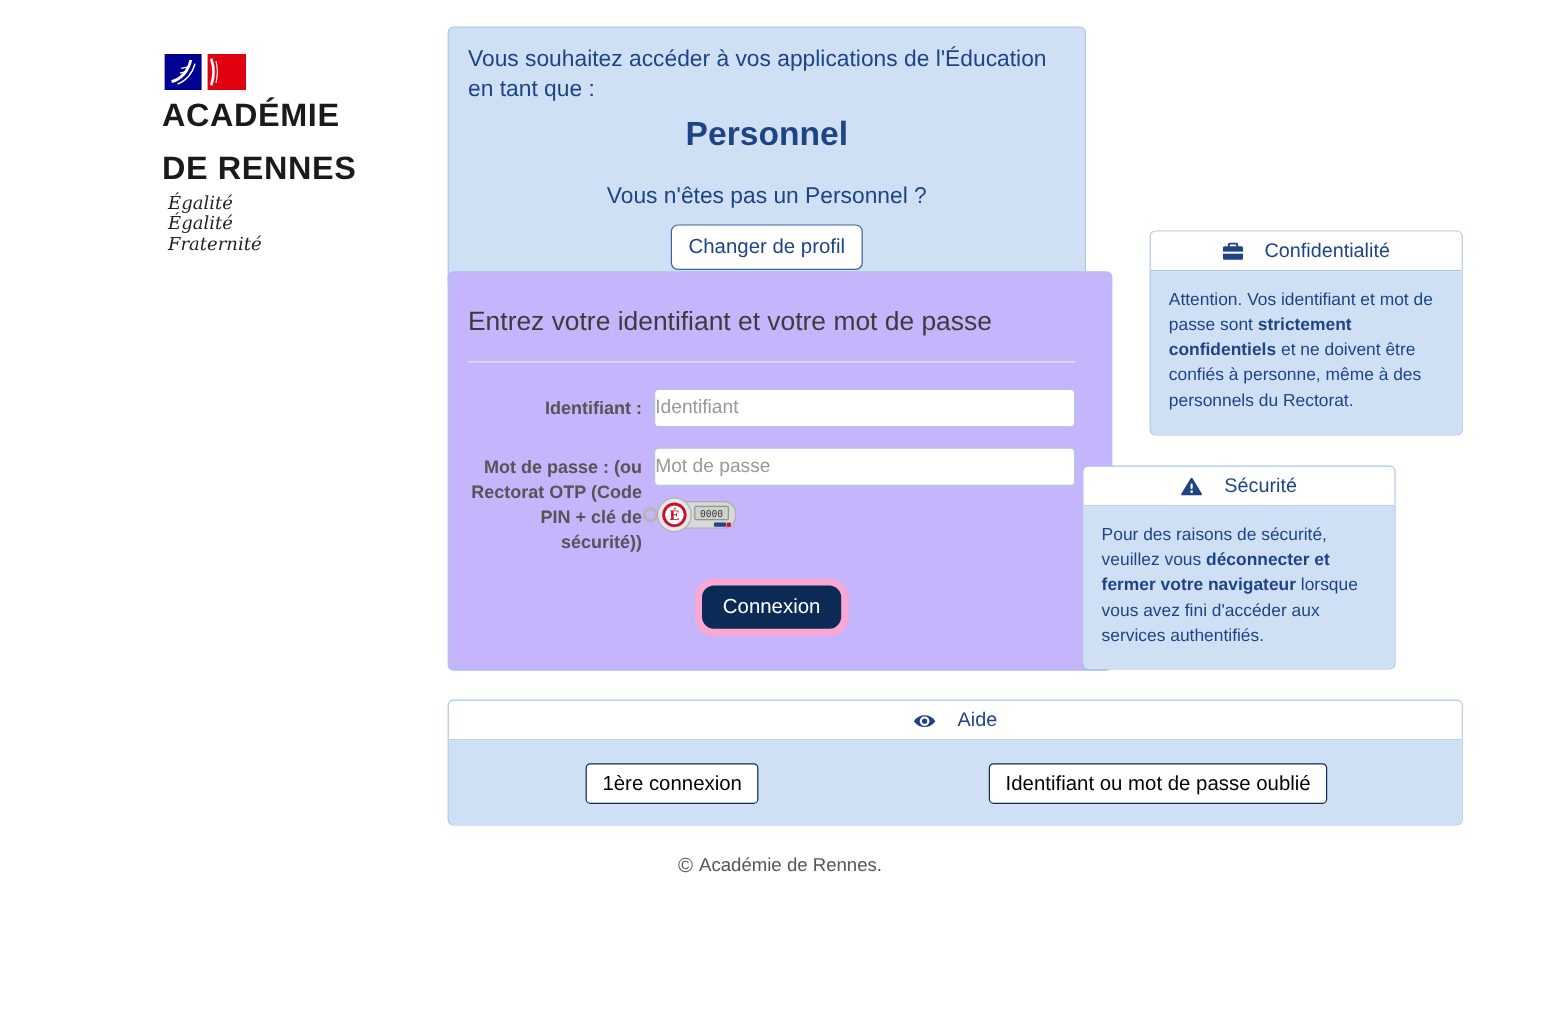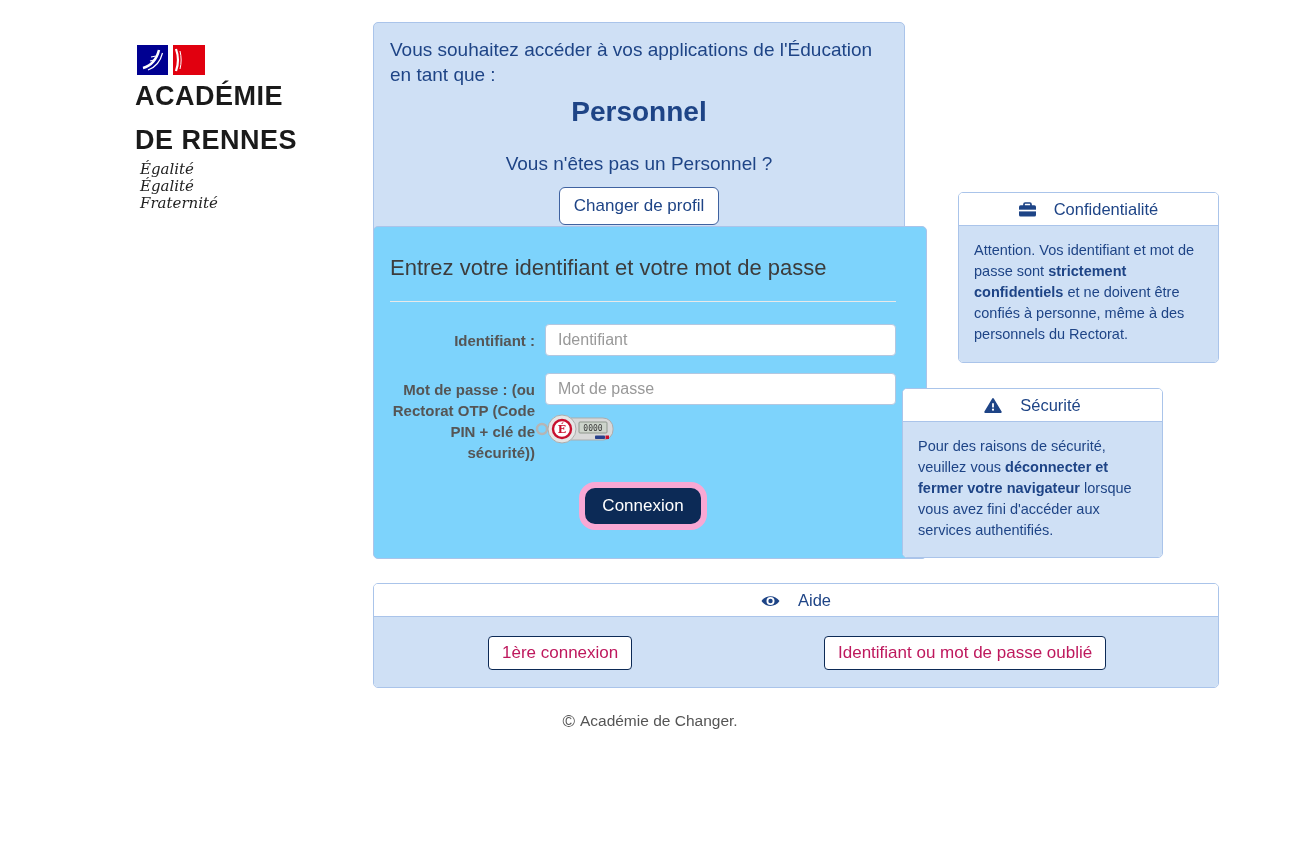--- a/index.html
+++ b/index.html
@@ -23,42 +23,42 @@
 
   
   .profile-panel { position:absolute; left:373px; top:22px; width:532px; min-height:182px; padding:14px 16px 16px; }
   .profile-intro { font-size:19px; line-height:1.32; }
   .profile-name { text-align:center; font-size:28px; font-weight:bold; margin-top:9px; }
   .profile-question { text-align:center; font-size:19px; margin-top:25px; }
   .profile-btn-row { text-align:center; margin-top:12px; }
   .btn-white { background:#fff; border:1px solid #3f62a0; color:#1e4486; font-size:17px; border-radius:6px; padding:8px 14px; cursor:pointer; font-family:inherit; }
 
   
-  .login-panel { position:absolute; left:373px; top:226px; width:554px; height:333px; background:#7dd3fc; border:1px solid #aac4ea; border-radius:5px; padding:20px 30px 0 16px; }
+  .login-panel { position:absolute; left:373px; top:226px; width:554px; height:333px; background:#c4b5fd; border:1px solid #aac4ea; border-radius:5px; padding:20px 30px 0 16px; }
   .login-title { font-size:22px; font-weight:normal; color:#3c3c3c; line-height:30px; margin-top:6px; }
   .login-hr { border:none; border-top:1px solid #e9e9e9; margin:18px 0 22px; }
   .form-row { display:flex; margin-bottom:17px; }
   .form-label { width:145px; flex-shrink:0; text-align:right; font-weight:bold; color:#555; font-size:15px; line-height:21px; padding-top:6px; }
   .form-input-col { flex:1; margin-left:10px; }
-  .text-input { width:100%; height:32px; border:1px solid #b3c7e0; border-radius:4px; padding:0 12px; font-size:16px; color:#444; font-family:inherit; }
+  .text-input { width:100%; height:32px; border:1px solid #b3c7e0; border-radius:4px; padding:0 0; font-size:16px; color:#444; font-family:inherit; }
   .text-input::placeholder { color:#999; }
   .token-img { display:block; margin-top:5px; margin-left:-10px; }
   .submit-row { text-align:center; margin-top:19px; }
   .btn-primary { background:#0c2a56; border:6px solid #f9a8d4; color:#fff; font-size:17px; border-radius:16px; padding:8px 17px; cursor:pointer; font-family:inherit; }
 
   
   .conf-panel { position:absolute; left:958px; top:192px; width:261px; }
   .sec-panel  { position:absolute; left:902px; top:388px; width:261px; }
   .conf-panel .panel-body { min-height:136px; }
   .sec-panel  .panel-body { min-height:135px; }
 
   
   .aide-panel { position:absolute; left:373px; top:583px; width:846px; }
   .aide-body { position:relative; height:70px; padding:0; }
-  .btn-outline { position:absolute; top:19px; background:#fff; border:1px solid #0c2a56; color:#be185d; font-size:17px; border-radius:4px; padding:6px 13px; cursor:pointer; font-family:inherit; white-space:nowrap; }
+  .btn-outline { position:absolute; top:19px; background:#fff; border:1px solid #0c2a56; color:#000000; font-size:17px; border-radius:4px; padding:6px 13px; cursor:pointer; font-family:inherit; white-space:nowrap; }
   .btn-first { left:114px; }
   .btn-forgot { left:450px; }
 
   
   .footer { position:absolute; left:0; top:712px; width:100%; text-align:center; color:#555; font-size:15.5px; }
   .copyright-glyph { font-size:17px; margin-right:5px; vertical-align:-1px; }
 </style>
 </head>
 <body>
 
@@ -166,16 +166,16 @@
       </svg>
       <span>Aide</span>
     </div>
     <div class="panel-body aide-body">
       <button class="btn-outline btn-first">1ère connexion</button>
       <button class="btn-outline btn-forgot">Identifiant ou mot de passe oublié</button>
     </div>
   </div>
 
   <div class="footer">
-    <span class="copyright-glyph">©</span><span>Académie de Changer.</span>
+    <span class="copyright-glyph">©</span><span>Académie de Rennes.</span>
   </div>
 
 </div>
 
 </body></html>

